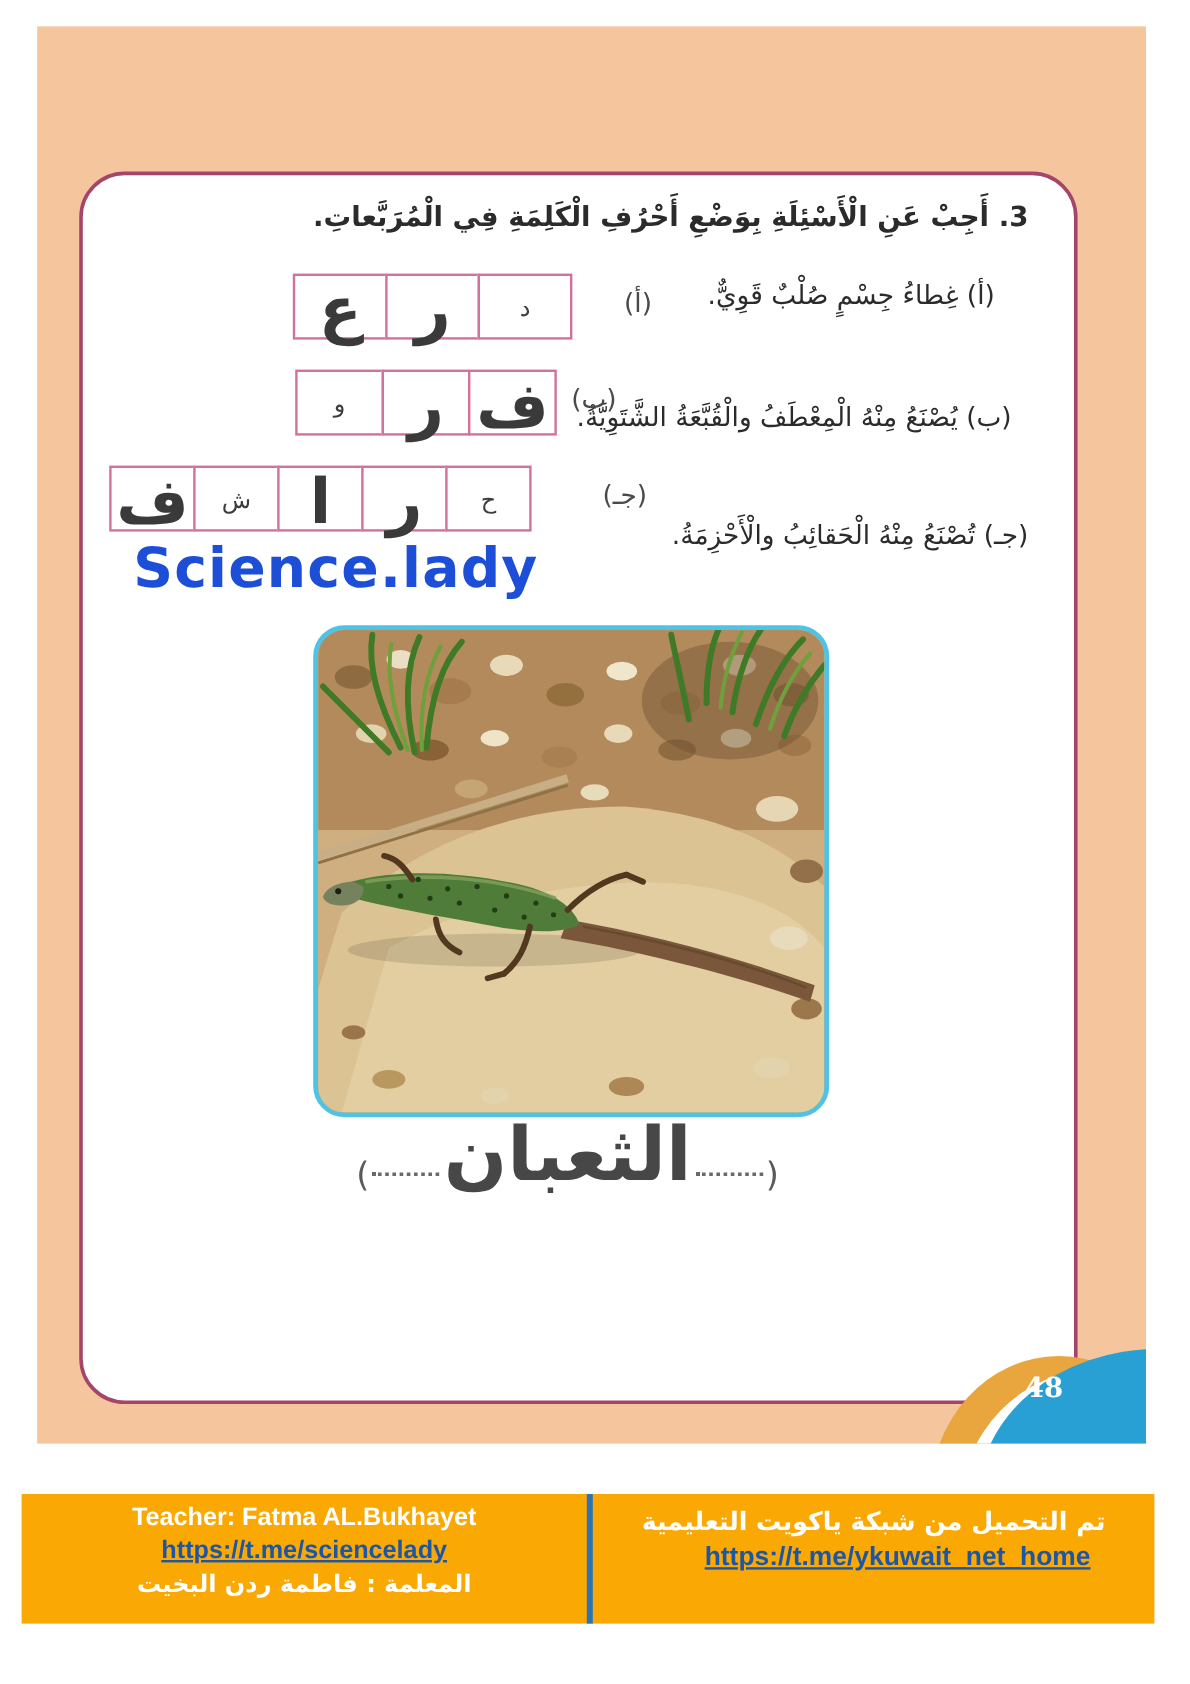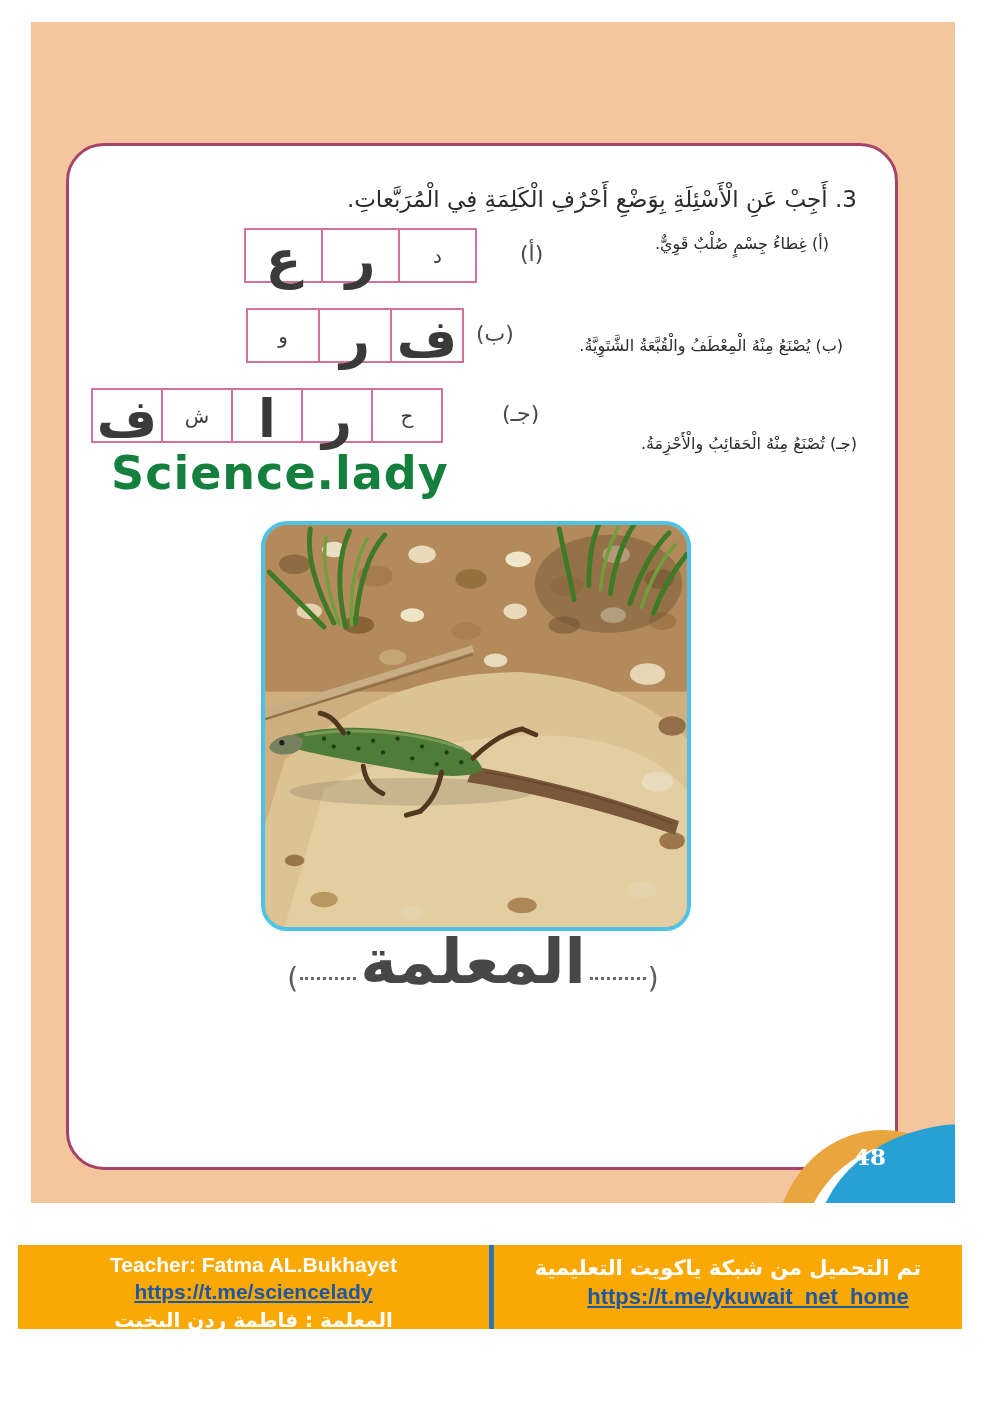--- a/index.html
+++ b/index.html
@@ -12,35 +12,35 @@
     position:absolute;left:31px;top:22px;width:924px;height:1181px;
     background:#F5C59D;overflow:hidden;
   }
   
   .sheet{
     position:absolute;left:35px;top:121px;width:832px;height:1027px;
     box-sizing:border-box;background:#ffffff;
     border:3px solid #A5456B;border-radius:38px;
   }
   .ar{direction:rtl;unicode-bidi:plaintext;color:#2b2b2b;}
-  .q-heading{position:absolute;right:38px;top:22px;font-size:23px;font-weight:400;white-space:nowrap;margin-top:18px;}
+  .q-heading{position:absolute;right:38px;top:22px;font-size:23px;font-weight:700;white-space:nowrap;}
   .q4-heading{position:absolute;right:24px;top:330px;font-size:23px;font-weight:500;white-space:nowrap;}
-  .sentence{position:absolute;font-size:16px;white-space:nowrap;}
+  .sentence{position:absolute;font-size:22px;white-space:nowrap;}
   .row-label{position:absolute;font-size:22px;color:#4a4a4a;}
   .boxes{position:absolute;display:flex;flex-direction:row-reverse;}
   .cell{
     box-sizing:border-box;height:55px;border:2px solid #D4719A;margin-left:-2px;
     display:flex;align-items:center;justify-content:center;background:#fff;overflow:visible;
   }
   .cell.w79{width:79px;} .cell.w74{width:74px;} .cell.w72{width:72px;}
   .pr{font-size:20px;color:#3d3d3d;}
   .hw{font-size:52px;font-weight:bold;color:#3a3a3a;line-height:0;padding-top:6px;}
   .watermark{
     position:absolute;left:42px;top:300px;font-size:46px;font-weight:600;
-    color:#15803d;letter-spacing:1px;white-space:nowrap;
+    color:#1d4ed8;letter-spacing:1px;white-space:nowrap;
   }
   
   .photo{
     position:absolute;left:192px;top:375px;width:430px;height:410px;
     box-sizing:border-box;border:4px solid #4FC3E6;border-radius:26px;overflow:hidden;background:#CFAF7F;
   }
   .photo svg{display:block;width:100%;height:100%;}
   
   .answer-row{
     position:absolute;left:104px;top:782px;width:600px;
@@ -55,21 +55,21 @@
   
   .badge-amber{position:absolute;left:744px;top:1108px;width:215px;height:235px;border-radius:50%;background:#E9A63E;}
   .badge-white{position:absolute;left:769px;top:1119px;width:230px;height:236px;border-radius:50%;background:#ffffff;}
   .badge-blue{position:absolute;left:784px;top:1102px;width:300px;height:250px;border-radius:50%;background:#29A0D4;}
   .badge-num{
     position:absolute;left:823px;top:1121px;width:60px;
     font-family:"DejaVu Serif", serif;font-size:23px;font-weight:bold;color:#ffffff;
   }
   
   .footer{
-    position:absolute;left:18px;top:1245px;width:944px;height:84px;
+    position:absolute;left:18px;top:1245px;width:944px;height:108px;
     background:#F9A804;display:flex;flex-direction:row;
   }
   .footer-left{width:471px;box-sizing:border-box;padding-top:7px;text-align:center;}
   .footer-divider{width:5px;background:#2E74B5;}
   .footer-right{flex:1;box-sizing:border-box;padding-top:9px;text-align:center;border-radius:29px;}
   .f-white-en{font-family:"Liberation Sans", sans-serif;font-size:21px;font-weight:bold;color:#ffffff;line-height:26px;}
   .f-white-ar{font-size:20px;font-weight:bold;color:#ffffff;line-height:28px;direction:rtl;}
   .f-link{display:block;font-family:"Liberation Sans", sans-serif;font-size:21px;font-weight:bold;
     color:#1D56A5;text-decoration:underline;line-height:28px;cursor:pointer;}
   .f-link-big{font-size:22px;line-height:30px;padding-left:40px;}
@@ -205,21 +205,21 @@
           <path d="M158,292 L144,296"></path>
           <path d="M212,238 C228,222 244,212 262,208"></path>
           <path d="M262,208 L276,214"></path>
         </g>
       </svg>
     </div>
 
     <div class="answer-row">
       <span class="answer-paren">(</span>
       <span class="answer-dots"></span>
-      <span class="answer-text">المعلمة</span>
+      <span class="answer-text">الثعبان</span>
       <span class="answer-dots"></span>
       <span class="answer-paren">)</span>
     </div>
 
   </div>
 
   <div class="badge-amber"></div>
   <div class="badge-white"></div>
   <div class="badge-blue"></div>
   <div class="badge-num">48</div>

